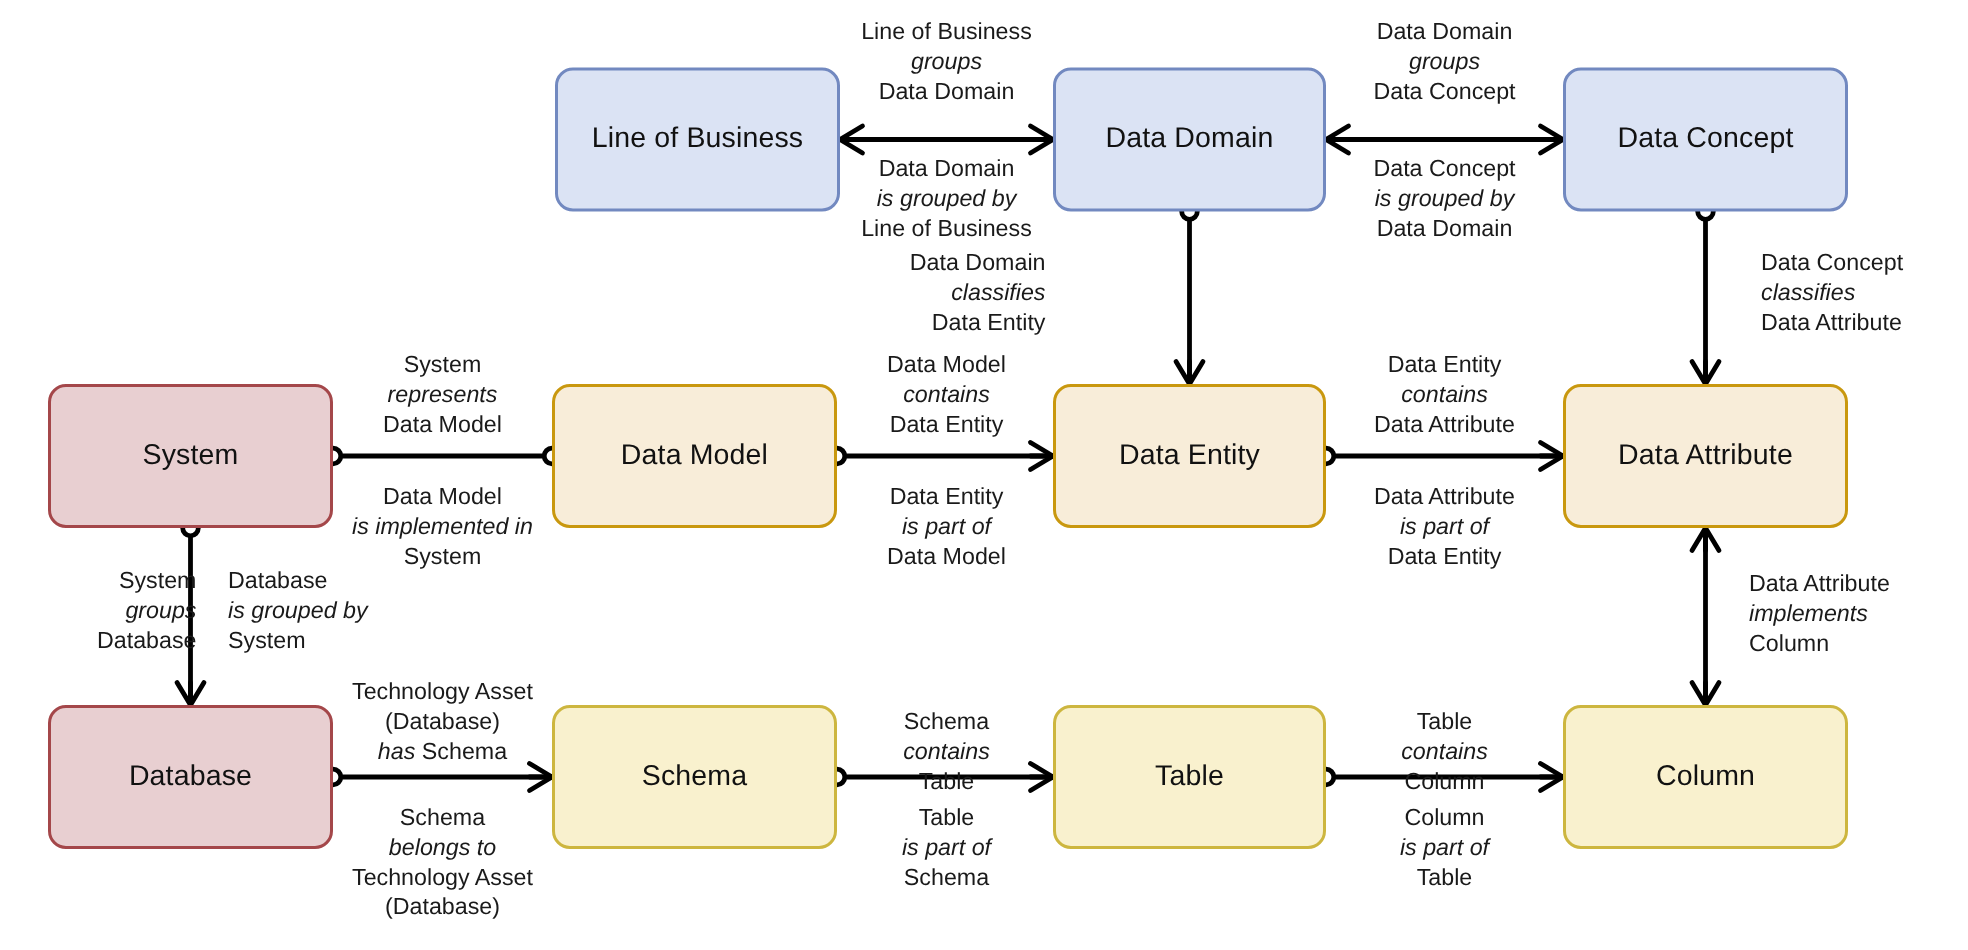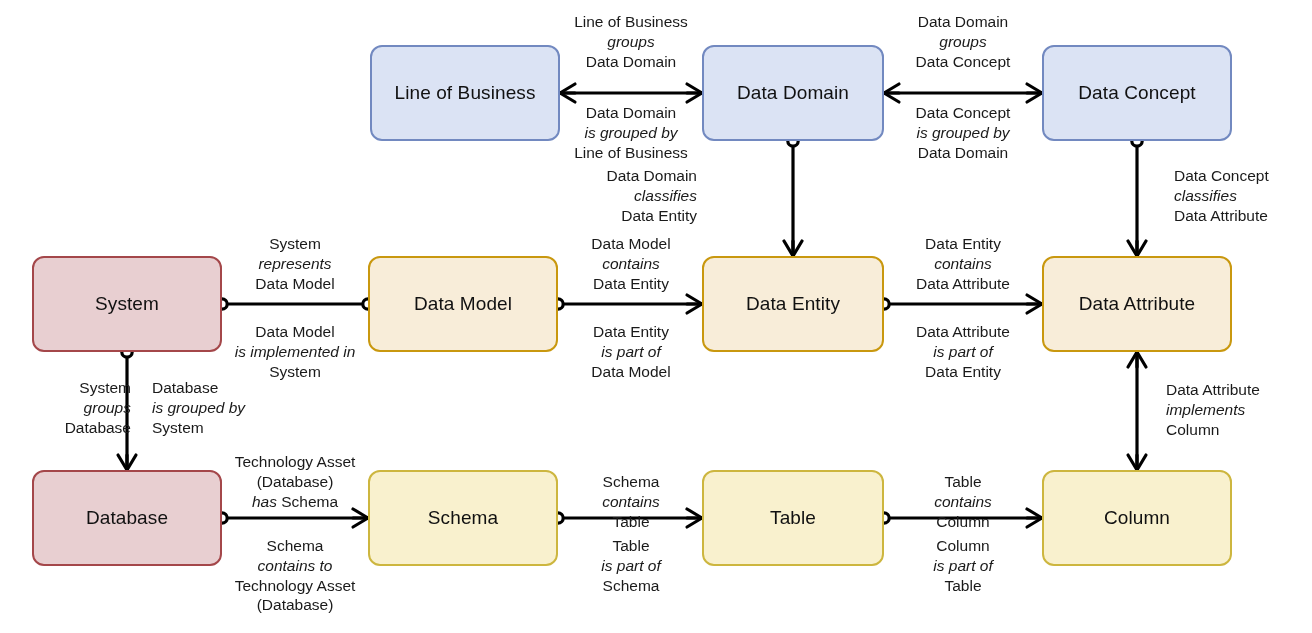--- a/index.html
+++ b/index.html
@@ -155,19 +155,19 @@
       <div class="lbl" style="left: 165px; width: 260px; text-align: center; top: 234px;">System<br><em>represents</em><br>Data Model</div>
       <div class="lbl" style="left: 165px; width: 260px; text-align: center; top: 322px;">Data Model<br><em>is implemented in</em><br>System</div>
       <div class="lbl" style="left: 501px; width: 260px; text-align: center; top: 234px;">Data Model<br><em>contains</em><br>Data Entity</div>
       <div class="lbl" style="left: 501px; width: 260px; text-align: center; top: 322px;">Data Entity<br><em>is part of</em><br>Data Model</div>
       <div class="lbl" style="left: 833px; width: 260px; text-align: center; top: 234px;">Data Entity<br><em>contains</em><br>Data Attribute</div>
       <div class="lbl" style="left: 833px; width: 260px; text-align: center; top: 322px;">Data Attribute<br><em>is part of</em><br>Data Entity</div>
       <div class="lbl" style="left: -69px; width: 200px; text-align: right; top: 378px;">System<br><em>groups</em><br>Database</div>
       <div class="lbl" style="left: 152px; width: 200px; text-align: left; top: 378px;">Database<br><em>is grouped by</em><br>System</div>
       <div class="lbl" style="left: 1166px; width: 200px; text-align: left; top: 380px;">Data Attribute<br><em>implements</em><br>Column</div>
       <div class="lbl" style="left: 165px; width: 260px; text-align: center; top: 452px;">Technology Asset<br>(Database)<br><em>has</em> Schema</div>
-      <div class="lbl" style="left: 165px; width: 260px; text-align: center; top: 536px;">Schema<br><em>contains to</em><br>Technology Asset<br>(Database)</div>
+      <div class="lbl" style="left: 165px; width: 260px; text-align: center; top: 536px;">Schema<br><em>belongs to</em><br>Technology Asset<br>(Database)</div>
       <div class="lbl" style="left: 501px; width: 260px; text-align: center; top: 472px;">Schema<br><em>contains</em><br>Table</div>
       <div class="lbl" style="left: 501px; width: 260px; text-align: center; top: 536px;">Table<br><em>is part of</em><br>Schema</div>
       <div class="lbl" style="left: 833px; width: 260px; text-align: center; top: 472px;">Table<br><em>contains</em><br>Column</div>
       <div class="lbl" style="left: 833px; width: 260px; text-align: center; top: 536px;">Column<br><em>is part of</em><br>Table</div>
     </div>
 </div>
 
 </body></html>

